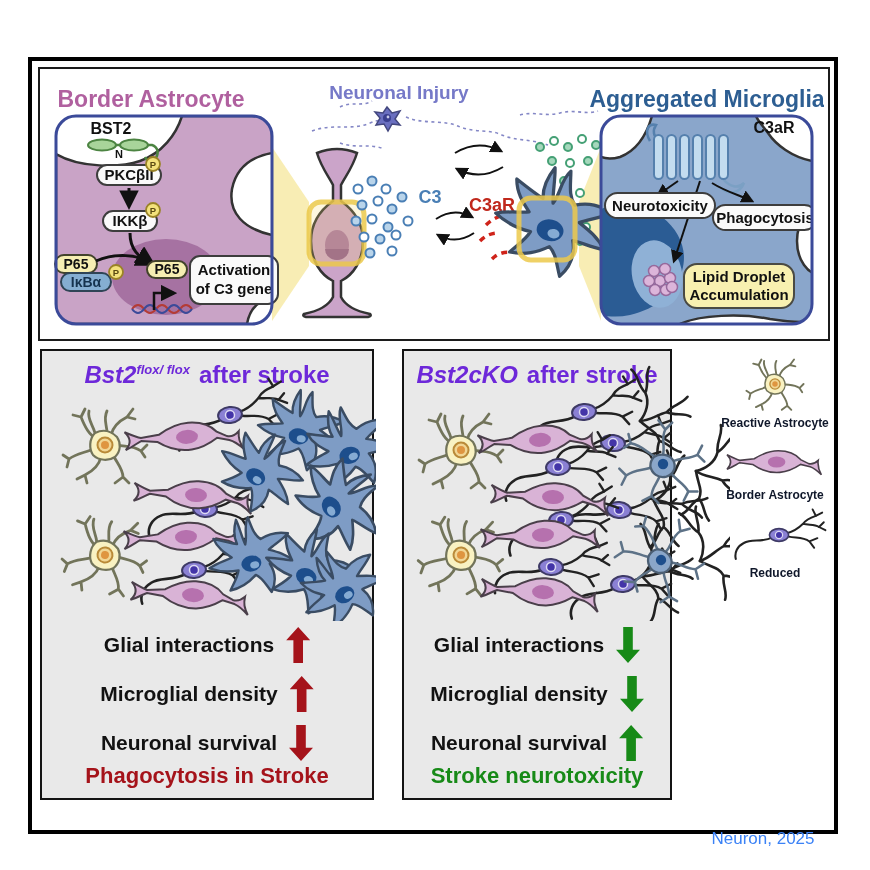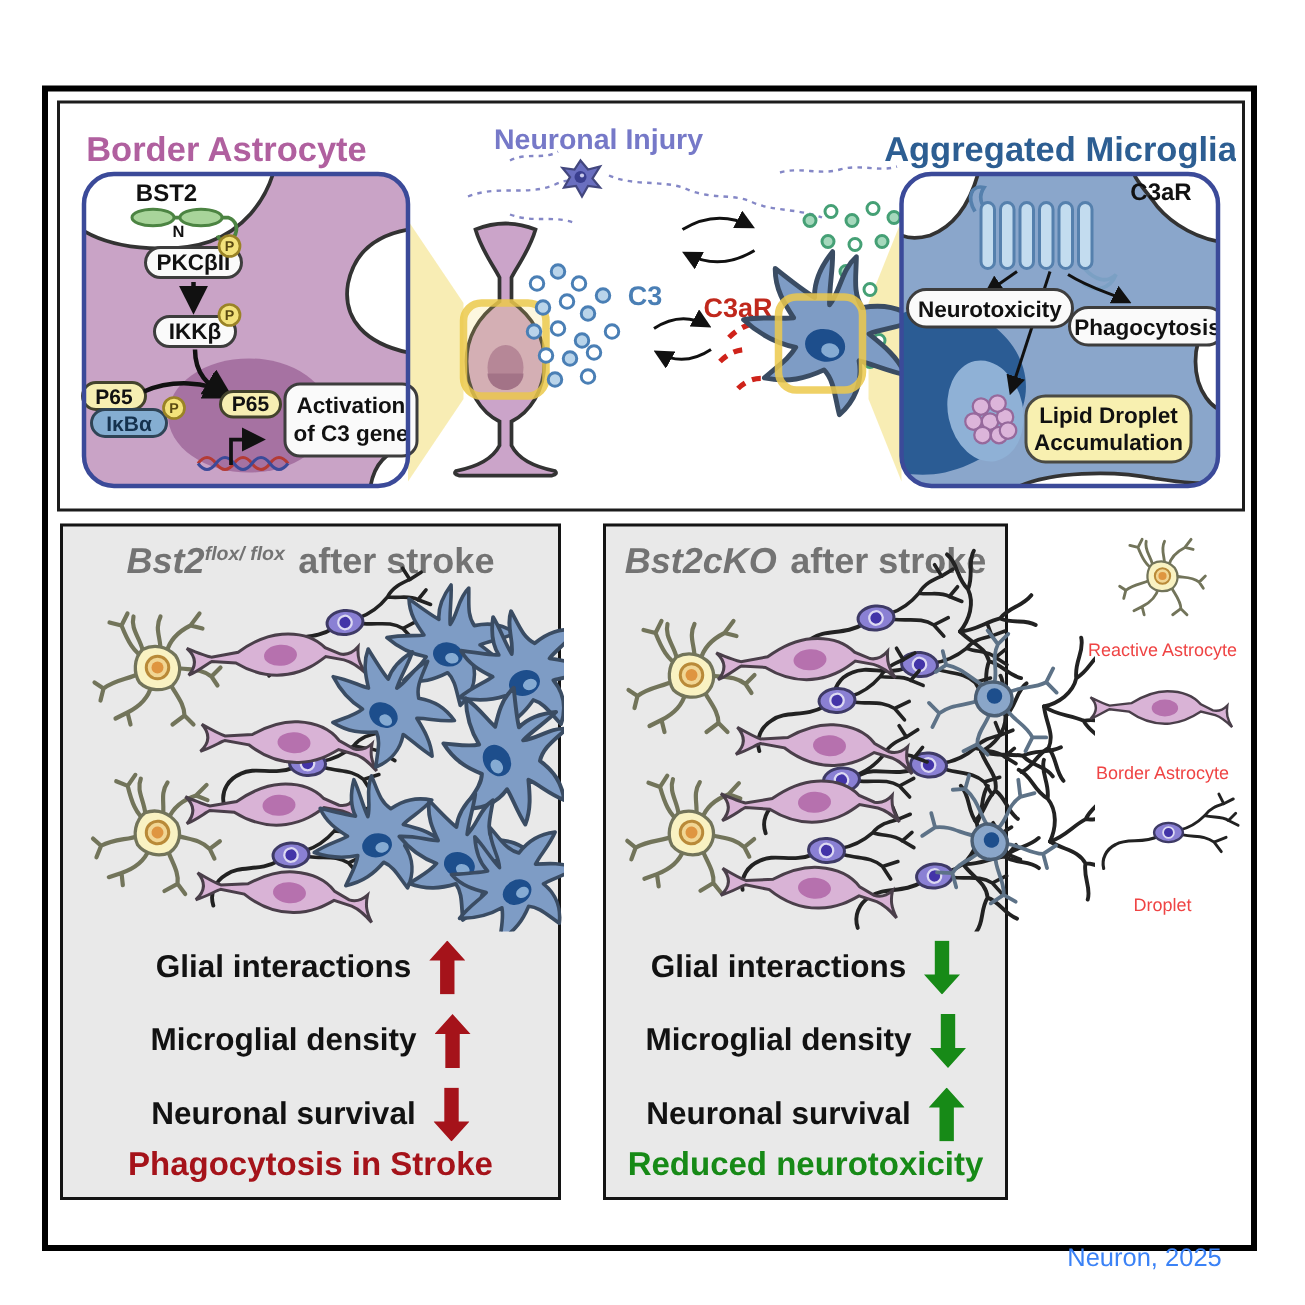--- a/index.html
+++ b/index.html
@@ -7,41 +7,41 @@
   .abs{position:absolute;}
   
   #outer-box{left:28px;top:57px;width:802px;height:769px;border:4px solid #000;background:#fff;}
   
   #top-panel{left:38px;top:67px;width:788px;height:270px;border:2px solid #1c1c1c;background:#fff;}
   #top-svg{position:absolute;left:0;top:0;}
   
   .stroke-panel{top:349px;height:451px;background:var(--panel-bg,#e9e9e9);border:2px solid #141414;box-sizing:border-box;}
   #panel-left{left:40px;width:334px;}
   #panel-right{left:402px;width:270px;}
-  .panel-title{position:absolute;left:0;right:0;top:10px;text-align:center;font-weight:bold;font-size:24px;color:#737373;white-space:nowrap;}
+  .panel-title{position:absolute;left:0;right:0;top:10px;text-align:center;font-weight:bold;font-size:24px;color:#6d28d9;white-space:nowrap;}
   .panel-title .gene{font-style:italic;}
   .panel-title sup{font-style:italic;font-size:13px;vertical-align:super;}
   .panel-title .rest{margin-left:9px;}
   .collage{position:absolute;left:0;top:0;pointer-events:none;}
   .rows{position:absolute;left:0;right:0;top:276px;}
   .row{display:flex;justify-content:center;align-items:center;gap:12px;height:36px;margin-bottom:13px;}
   .row-label{font-weight:bold;font-size:21px;color:#121212;white-space:nowrap;}
   .block-arrow{width:24px;height:36px;display:inline-block;
     clip-path:polygon(50% 0,100% 37%,70% 37%,70% 100%,30% 100%,30% 37%,0 37%);}
   .block-arrow[data-dir="down"]{transform:rotate(180deg);}
   #panel-left .block-arrow{background:var(--up-red,#a5131a);}
   #panel-right .block-arrow{background:var(--down-green,#178a17);}
   .conclusion{position:absolute;left:0;right:0;top:412px;text-align:center;font-weight:bold;font-size:22px;white-space:nowrap;}
   #panel-left .conclusion{color:var(--up-red,#a5131a);}
   #panel-right .conclusion{color:var(--down-green,#178a17);}
   
   #legend{left:714px;top:352px;width:122px;}
   .legend-item{margin-bottom:6px;text-align:center;}
   .legend-item svg{display:block;margin:0 auto;}
-  .legend-label{font-weight:normal;font-size:12px;color:#ef4444;white-space:nowrap;margin-top:10px;}
+  .legend-label{font-weight:bold;font-size:12px;color:#0f172a;white-space:nowrap;margin-top:0;}
   #journal-note{left:688px;top:829px;width:150px;text-align:center;font-size:17px;color:#3b82f6;}
   
   text{font-family:"Liberation Sans",sans-serif;}
   .t-title-pink{fill:var(--border-astrocyte-title,#b0609f);font-size:23px;font-weight:bold;}
   .t-title-blue{fill:var(--aggregated-microglia-title,#2d5e92);font-size:23px;font-weight:bold;}
   .t-injury{fill:var(--neuronal-injury,#7679c8);font-size:19px;font-weight:bold;}
   .t-green{fill:var(--secreted-green,#45a075);font-size:18px;font-weight:bold;}
   .t-c3{fill:var(--c3-blue,#4a7fb5);font-size:18px;font-weight:bold;}
   .t-c3ar{fill:var(--c3ar-red,#c0281c);font-size:18px;font-weight:bold;}
   .t-black{fill:#111;font-weight:bold;}
@@ -393,37 +393,37 @@
     </div>
     <div class="row">
       <span class="row-label">Microglial density</span>
       <span class="block-arrow" data-dir="down"></span>
     </div>
     <div class="row">
       <span class="row-label">Neuronal survival</span>
       <span class="block-arrow" data-dir="up"></span>
     </div>
   </div>
-  <div class="conclusion">Reduced neurotoxicity</div>
+  <div class="conclusion">Stroke neurotoxicity</div>
 </div>
 
 <div id="legend" class="abs">
   <div class="legend-item">
     <svg width="104" height="64" viewBox="-52 -32 104 64">
       <use href="#g-ra" transform="scale(0.68)"></use>
     </svg>
     <div class="legend-label">Reactive Astrocyte</div>
   </div>
   <div class="legend-item">
     <svg width="104" height="52" viewBox="-52 -26 104 52">
       <use href="#g-ba" transform="scale(0.8)"></use>
     </svg>
     <div class="legend-label">Border Astrocyte</div>
   </div>
   <div class="legend-item">
     <svg width="110" height="58" viewBox="-55 -29 110 58">
       <use href="#g-neu" transform="translate(4,-2) scale(0.8)"></use>
     </svg>
-    <div class="legend-label">Droplet</div>
+    <div class="legend-label">Reduced</div>
   </div>
 </div>
 
 <div id="journal-note" class="abs">Neuron, 2025</div>
 
 </body></html>

